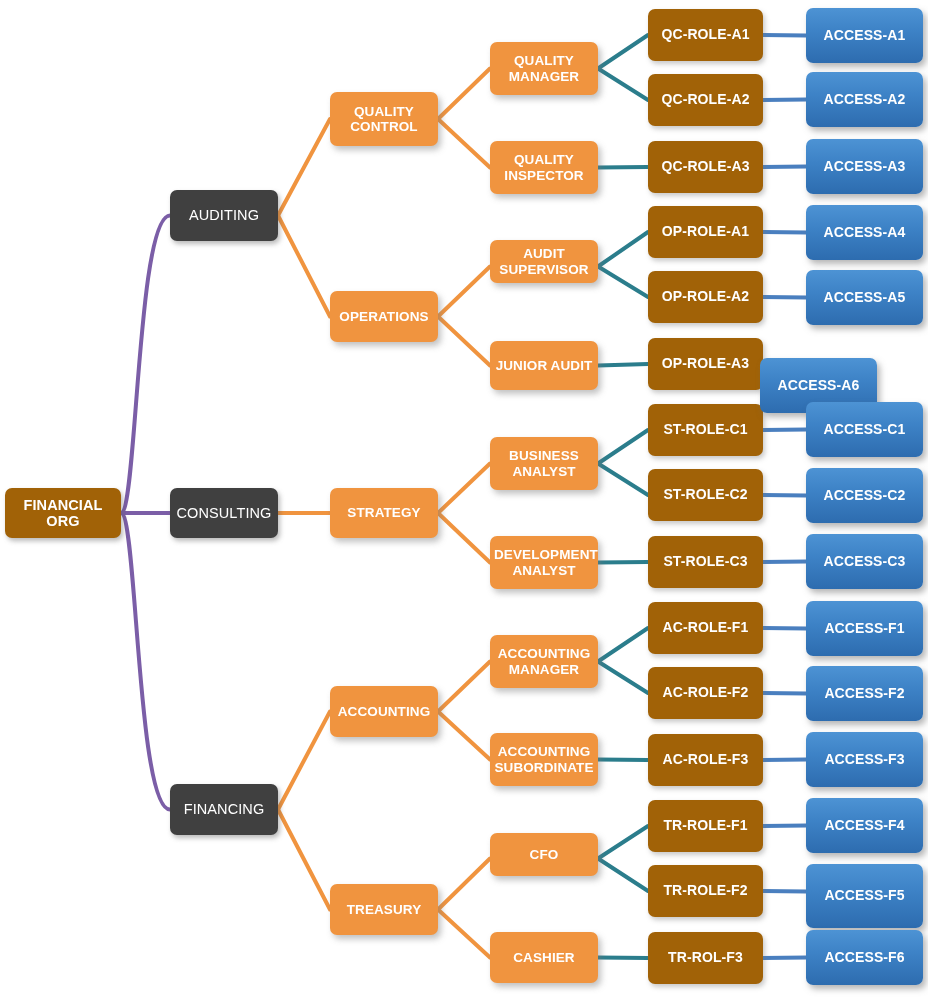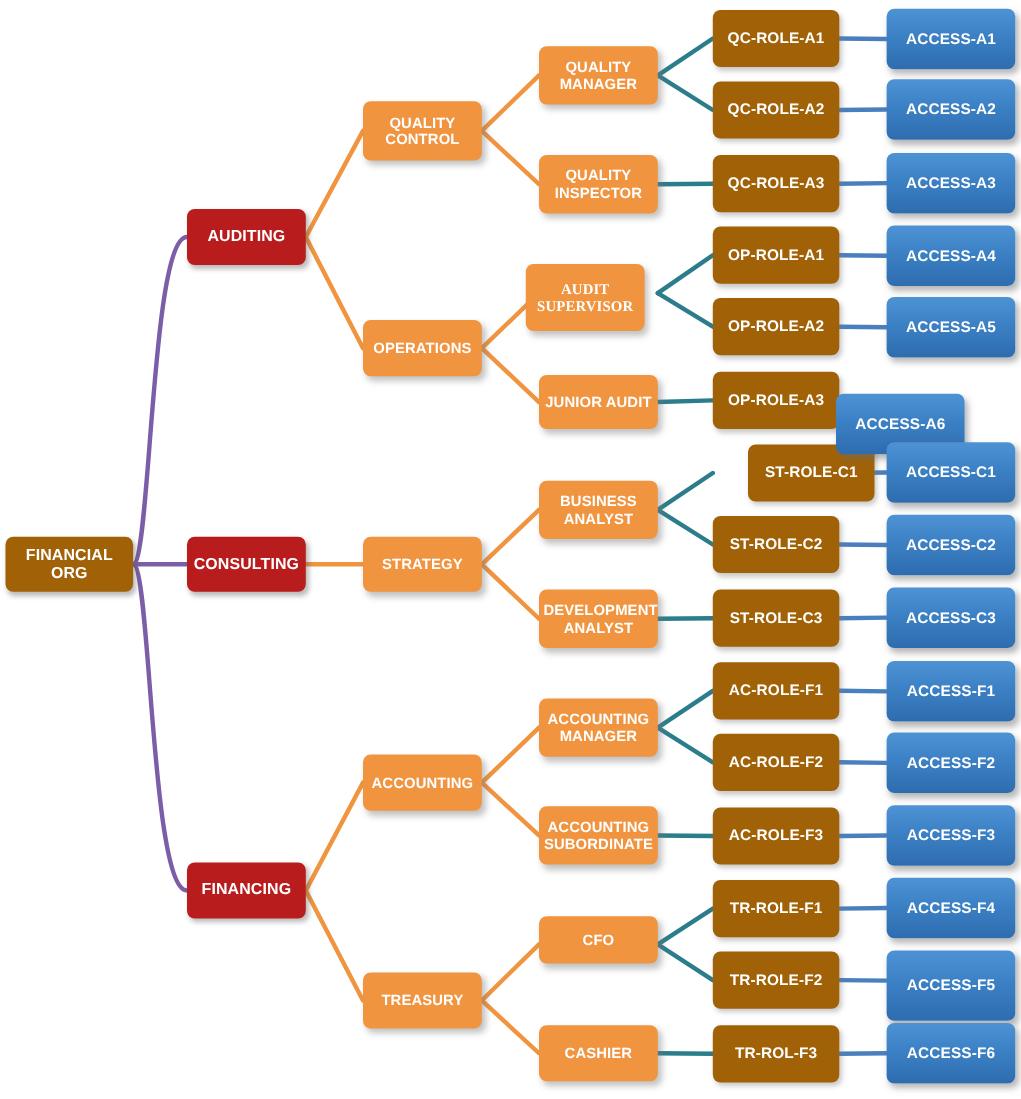--- a/index.html
+++ b/index.html
@@ -49,23 +49,23 @@
 
   
   .n-root {
     background: #a16207;
     font-size: 14.5px;
     font-weight: 700;
     box-shadow: 2px 3px 5px rgba(90,90,90,0.42);
   }
   
   .n-div {
-    background: #b91c1c;
+    background: #404040;
     font-size: 14.5px;
-    font-weight: 700;
+    font-weight: 400;
     box-shadow: 2px 3px 5px rgba(90,90,90,0.42);
   }
   
   .n-dept {
     background: #F0943F;
     font-size: 13.5px;
     font-weight: 700;
     box-shadow: 3px 4px 6px rgba(120,120,120,0.45);
   }
   .n-pos {
@@ -172,21 +172,21 @@
       <span class="label">TREASURY</span>
     </div>
     <div class="node n-pos" style="left: 490px; top: 42px; width: 108px; height: 53px;">
       <span class="label">QUALITY
 MANAGER</span>
     </div>
     <div class="node n-pos" style="left: 490px; top: 141px; width: 108px; height: 53px;">
       <span class="label">QUALITY
 INSPECTOR</span>
     </div>
-    <div class="node n-pos" style="left: 478px; top: 240px; width: 108px; height: 61px; font-family: Liberation Serif, serif;">
+    <div class="node n-pos" style="left: 490px; top: 240px; width: 108px; height: 43px;">
       <span class="label">AUDIT
 SUPERVISOR</span>
     </div>
     <div class="node n-pos" style="left: 490px; top: 341px; width: 108px; height: 49px;">
       <span class="label">JUNIOR AUDIT</span>
     </div>
     <div class="node n-pos" style="left: 490px; top: 437px; width: 108px; height: 53px;">
       <span class="label">BUSINESS
 ANALYST</span>
     </div>
@@ -219,21 +219,21 @@
     </div>
     <div class="node n-role" style="left: 648px; top: 206px; width: 115px; height: 52px;">
       <span class="label">OP-ROLE-A1</span>
     </div>
     <div class="node n-role" style="left: 648px; top: 271px; width: 115px; height: 52px;">
       <span class="label">OP-ROLE-A2</span>
     </div>
     <div class="node n-role" style="left: 648px; top: 338px; width: 115px; height: 52px;">
       <span class="label">OP-ROLE-A3</span>
     </div>
-    <div class="node n-role" style="left: 648px; top: 404px; width: 115px; height: 52px; margin-left: 32px;">
+    <div class="node n-role" style="left: 648px; top: 404px; width: 115px; height: 52px;">
       <span class="label">ST-ROLE-C1</span>
     </div>
     <div class="node n-role" style="left: 648px; top: 469px; width: 115px; height: 52px;">
       <span class="label">ST-ROLE-C2</span>
     </div>
     <div class="node n-role" style="left: 648px; top: 536px; width: 115px; height: 52px;">
       <span class="label">ST-ROLE-C3</span>
     </div>
     <div class="node n-role" style="left: 648px; top: 602px; width: 115px; height: 52px;">
       <span class="label">AC-ROLE-F1</span>

